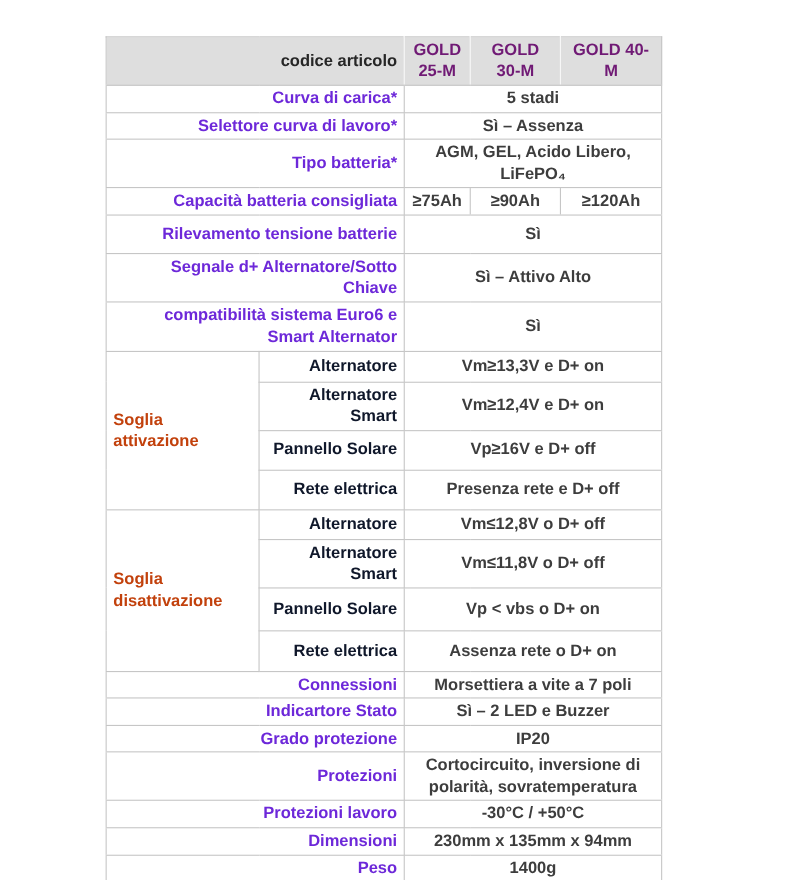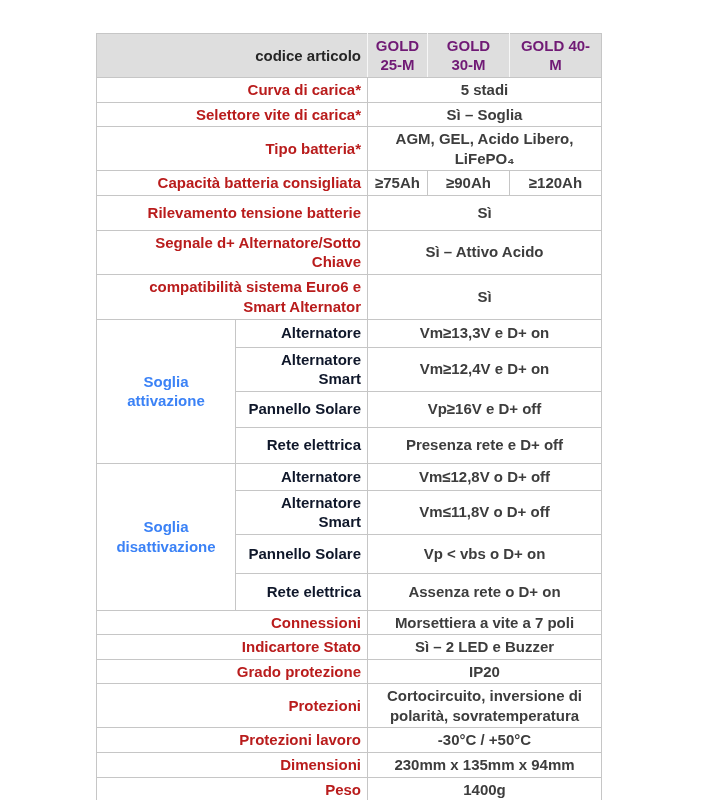--- a/index.html
+++ b/index.html
@@ -49,36 +49,36 @@
     font-weight: 700;
     color: #701a75;
     border-left: 1px solid #f7f7f7;
     line-height: 1.25;
   }
 
   
   th.label {
     text-align: right;
     font-weight: 700;
-    color: #b91c1c;
+    color: #6d28d9;
     border-right: 1px solid #c6c6c6;
     border-bottom: 1px solid #c6c6c6;
   }
   td.value {
     text-align: center;
     color: #3d3d3d;
     border-bottom: 1px solid #c6c6c6;
   }
   td.capb { border-left: 1px solid #c6c6c6; }
 
   
   th.group {
-    text-align: center;
-    font-weight: 700;
-    color: #3b82f6;
+    text-align: left;
+    font-weight: 700;
+    color: #c2410c;
     border-right: 1px solid #c6c6c6;
     border-bottom: 1px solid #c6c6c6;
     vertical-align: middle;
   }
   td.sub {
     text-align: right;
     color: #0f172a;
     border-right: 1px solid #c6c6c6;
     border-bottom: 1px solid #c6c6c6;
   }
@@ -102,40 +102,40 @@
       <th class="colhead">GOLD 25-M</th>
       <th class="colhead">GOLD 30-M</th>
       <th class="colhead">GOLD 40-M</th>
     </tr>
 
     <tr style="height:23px">
       <th class="label" colspan="2">Curva di carica*</th>
       <td class="value" colspan="3">5 stadi</td>
     </tr>
     <tr style="height:24px">
-      <th class="label" colspan="2">Selettore vite di carica*</th>
-      <td class="value" colspan="3">Sì – Soglia</td>
+      <th class="label" colspan="2">Selettore curva di lavoro*</th>
+      <td class="value" colspan="3">Sì – Assenza</td>
     </tr>
     <tr style="height:42px">
       <th class="label" colspan="2">Tipo batteria*</th>
       <td class="value" colspan="3">AGM, GEL, Acido Libero, LiFePO₄</td>
     </tr>
     <tr style="height:24px">
       <th class="label" colspan="2">Capacità batteria consigliata</th>
       <td class="value">≥75Ah</td>
       <td class="value capb">≥90Ah</td>
       <td class="value capb">≥120Ah</td>
     </tr>
     <tr style="height:35px">
       <th class="label" colspan="2">Rilevamento tensione batterie</th>
       <td class="value" colspan="3">Sì</td>
     </tr>
     <tr style="height:43px">
       <th class="label" colspan="2">Segnale d+ Alternatore/Sotto Chiave</th>
-      <td class="value" colspan="3">Sì – Attivo Acido</td>
+      <td class="value" colspan="3">Sì – Attivo Alto</td>
     </tr>
     <tr style="height:45px">
       <th class="label" colspan="2">compatibilità sistema Euro6 e Smart Alternator</th>
       <td class="value" colspan="3">Sì</td>
     </tr>
 
     <tr style="height:28px">
       <th class="group" rowspan="4">Soglia attivazione</th>
       <td class="sub">Alternatore</td>
       <td class="value" colspan="3">Vm≥13,3V e D+ on</td>

